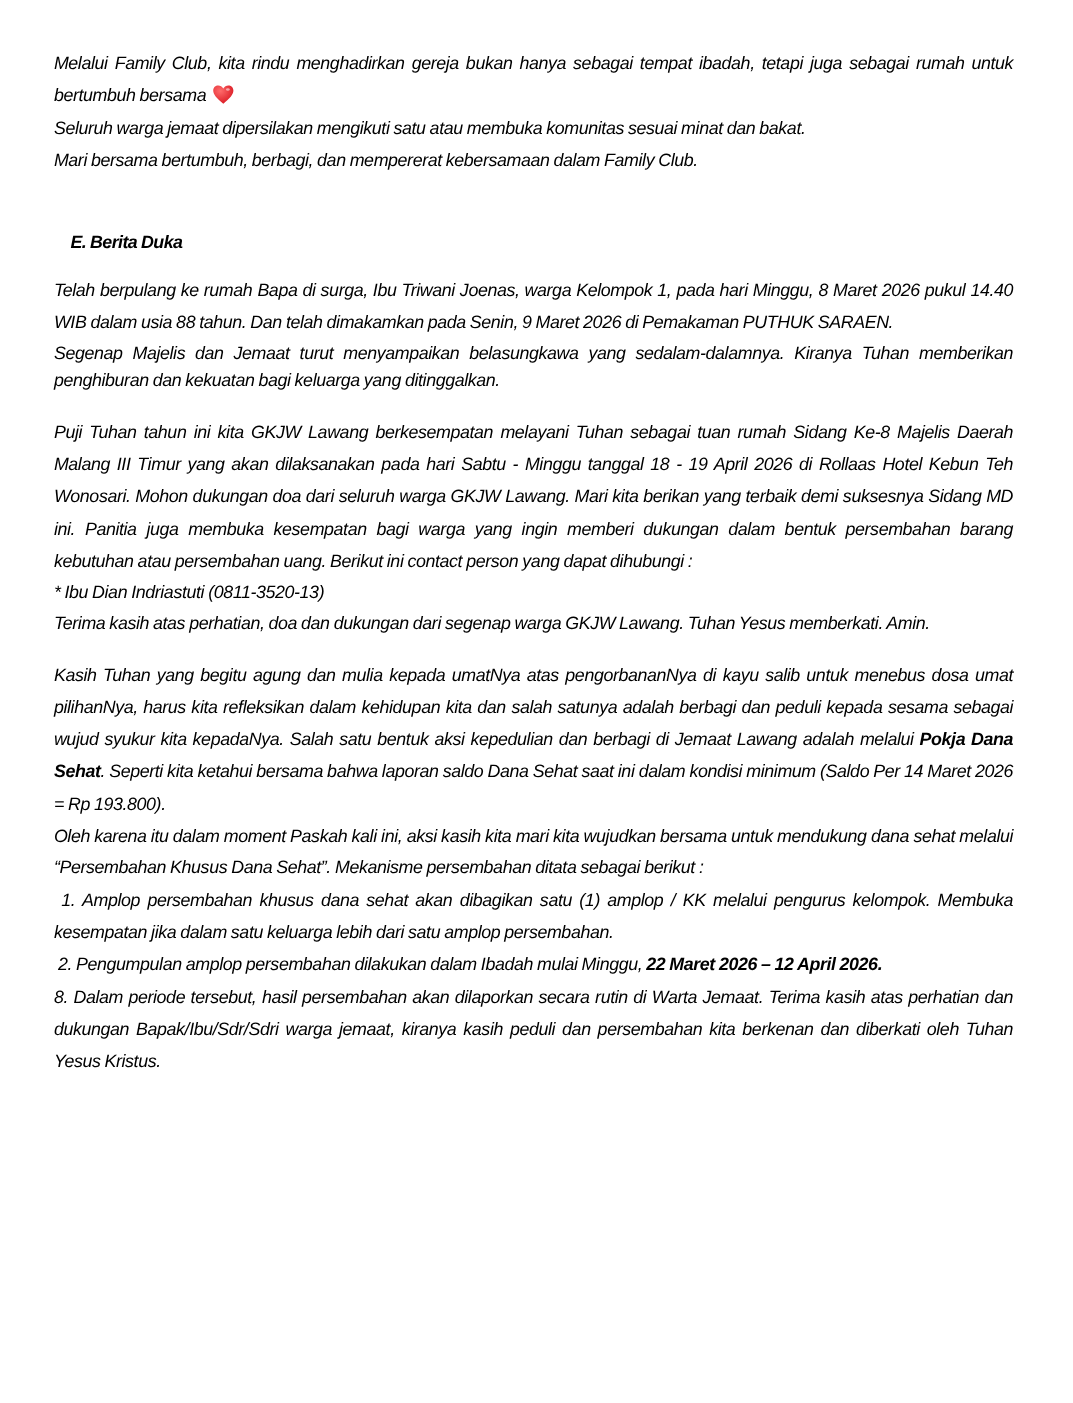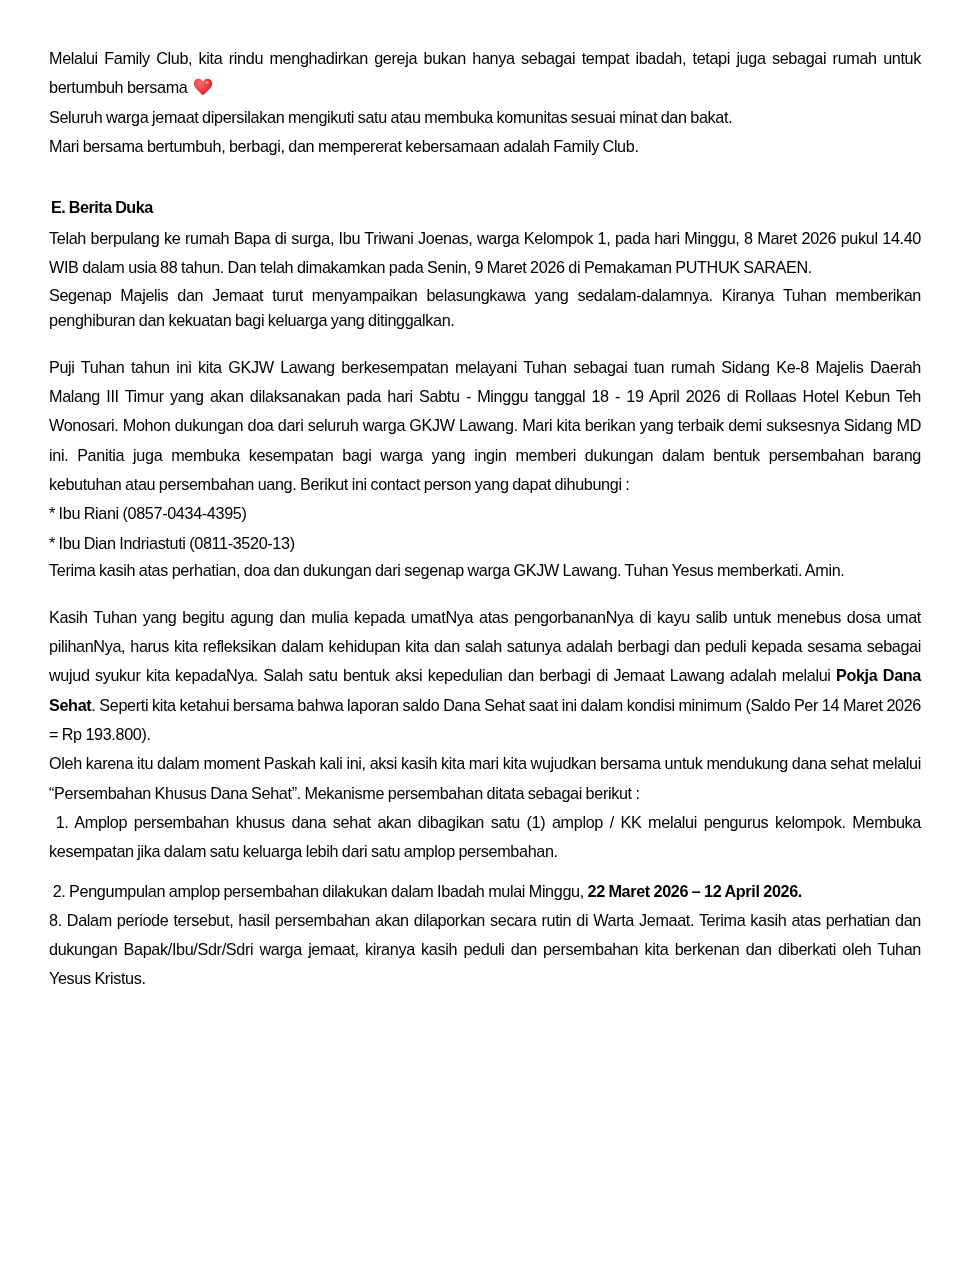--- a/index.html
+++ b/index.html
@@ -1,21 +1,21 @@
 <!DOCTYPE html>
 <html><head>
 <meta charset="utf-8">
 <style>
   html, body { margin: 0; padding: 0; background: #ffffff; }
   body { width: 975px; height: 1275px; position: relative; overflow: hidden; color: #000; }
   .page { position: absolute; left: 49px; top: 44px; width: 872px; font-family: "Liberation Sans", sans-serif; font-size: 16.2px; letter-spacing: -0.35px; word-spacing: -0.5px; }
-  .p { margin: 0; line-height: 29.3px; text-align: justify; }
+  .p { margin: 0; line-height: 29.3px; text-align: justify; font-style: italic; }
   .p.last { text-align-last: left; }
   .tight { line-height: 25px; }
-  .h { font-weight: bold; margin: 2px; line-height: 29px; letter-spacing: -0.5px; }
+  .h { font-weight: bold; margin: 15px; line-height: 29px; letter-spacing: -0.5px; font-style: italic; }
   .gap { height: 30px; }
   .gap2 { height: 20px; }
   .heart { display: inline-block; width: 20px; height: 20px; vertical-align: -4px; margin-left: 6px; }
   b { font-weight: bold; }
 </style>
 </head>
 <body>
 
 <div class="page">
 
@@ -23,36 +23,35 @@
         <defs>
           <radialGradient id="hg" cx="0.35" cy="0.3" r="0.8">
             <stop offset="0" stop-color="#ff6b6b"></stop>
             <stop offset="1" stop-color="#d7141e"></stop>
           </radialGradient>
         </defs>
         <path d="M12 21 C5 15 1 11 1 6.5 C1 3 3.6 1 6.5 1 C8.8 1 10.7 2.4 12 4.3 C13.3 2.4 15.2 1 17.5 1 C20.4 1 23 3 23 6.5 C23 11 19 15 12 21 Z" fill="url(#hg)"></path>
         <ellipse cx="17" cy="5.5" rx="2" ry="1.3" fill="#ffffff" opacity="0.55"></ellipse>
       </svg></p>
   <p class="p last">Seluruh warga jemaat dipersilakan mengikuti satu atau membuka komunitas sesuai minat dan bakat.</p>
-  <p class="p last">Mari bersama bertumbuh, berbagi, dan mempererat kebersamaan adalah Family Club.</p>
+  <p class="p last">Mari bersama bertumbuh, berbagi, dan mempererat kebersamaan dalam Family Club.</p>
 
   <div class="gap"></div>
 
   <p class="h">E. Berita Duka</p>
   <p class="p last">Telah berpulang ke rumah Bapa di surga, Ibu Triwani Joenas, warga Kelompok 1, pada hari Minggu, 8 Maret 2026 pukul 14.40 WIB dalam usia 88 tahun. Dan telah dimakamkan pada Senin, 9 Maret 2026 di Pemakaman PUTHUK SARAEN.</p>
   <p class="p last tight">Segenap Majelis dan Jemaat turut menyampaikan belasungkawa yang sedalam-dalamnya. Kiranya Tuhan memberikan penghiburan dan kekuatan bagi keluarga yang ditinggalkan.</p>
 
   <div class="gap2"></div>
 
   <p class="p last">Puji Tuhan tahun ini kita GKJW Lawang berkesempatan melayani Tuhan sebagai tuan rumah Sidang Ke-8 Majelis Daerah Malang III Timur yang akan dilaksanakan pada hari Sabtu - Minggu tanggal 18 - 19 April 2026 di Rollaas Hotel Kebun Teh Wonosari. Mohon dukungan doa dari seluruh warga GKJW Lawang. Mari kita berikan yang terbaik demi suksesnya Sidang MD ini. Panitia juga membuka kesempatan bagi warga yang ingin memberi dukungan dalam bentuk persembahan barang kebutuhan atau persembahan uang. Berikut ini contact person yang dapat dihubungi :</p>
-  <p class="p last">* Ibu Riani (0857-0434-4395)</p>
   <p class="p last">* Ibu Dian Indriastuti (0811-3520-13)</p>
   <p class="p last tight">Terima kasih atas perhatian, doa dan dukungan dari segenap warga GKJW Lawang. Tuhan Yesus memberkati. Amin.</p>
 
   <div class="gap2"></div>
 
   <p class="p last"><span>Kasih Tuhan yang begitu agung dan mulia kepada umatNya atas pengorbananNya di kayu salib untuk menebus dosa umat pilihanNya, harus kita refleksikan dalam kehidupan kita dan salah satunya adalah berbagi dan peduli kepada sesama sebagai wujud syukur kita kepadaNya. Salah satu bentuk aksi kepedulian dan berbagi di Jemaat Lawang adalah melalui </span><b>Pokja Dana Sehat</b><span>. Seperti kita ketahui bersama bahwa laporan saldo Dana Sehat saat ini dalam kondisi minimum (Saldo Per 14 Maret 2026 = Rp 193.800).</span></p>
   <p class="p last">Oleh karena itu dalam moment Paskah kali ini, aksi kasih kita mari kita wujudkan bersama untuk mendukung dana sehat melalui “Persembahan Khusus Dana Sehat”. Mekanisme persembahan ditata sebagai berikut :</p>
   <p class="p last" style="white-space: pre-wrap;"> 1. Amplop persembahan khusus dana sehat akan dibagikan satu (1) amplop / KK melalui pengurus kelompok. Membuka kesempatan jika dalam satu keluarga lebih dari satu amplop persembahan.</p>
-  <p class="p last" style="white-space: pre-wrap; margin-top: 10px;"><span> 2. Pengumpulan amplop persembahan dilakukan dalam Ibadah mulai Minggu, </span><b>22 Maret 2026 – 12 April 2026.</b></p>
+  <p class="p last" style="white-space: pre-wrap;"><span> 2. Pengumpulan amplop persembahan dilakukan dalam Ibadah mulai Minggu, </span><b>22 Maret 2026 – 12 April 2026.</b></p>
   <p class="p last">8. Dalam periode tersebut, hasil persembahan akan dilaporkan secara rutin di Warta Jemaat. Terima kasih atas perhatian dan dukungan Bapak/Ibu/Sdr/Sdri warga jemaat, kiranya kasih peduli dan persembahan kita berkenan dan diberkati oleh Tuhan Yesus Kristus.</p>
 
 </div>
 
 </body></html>

